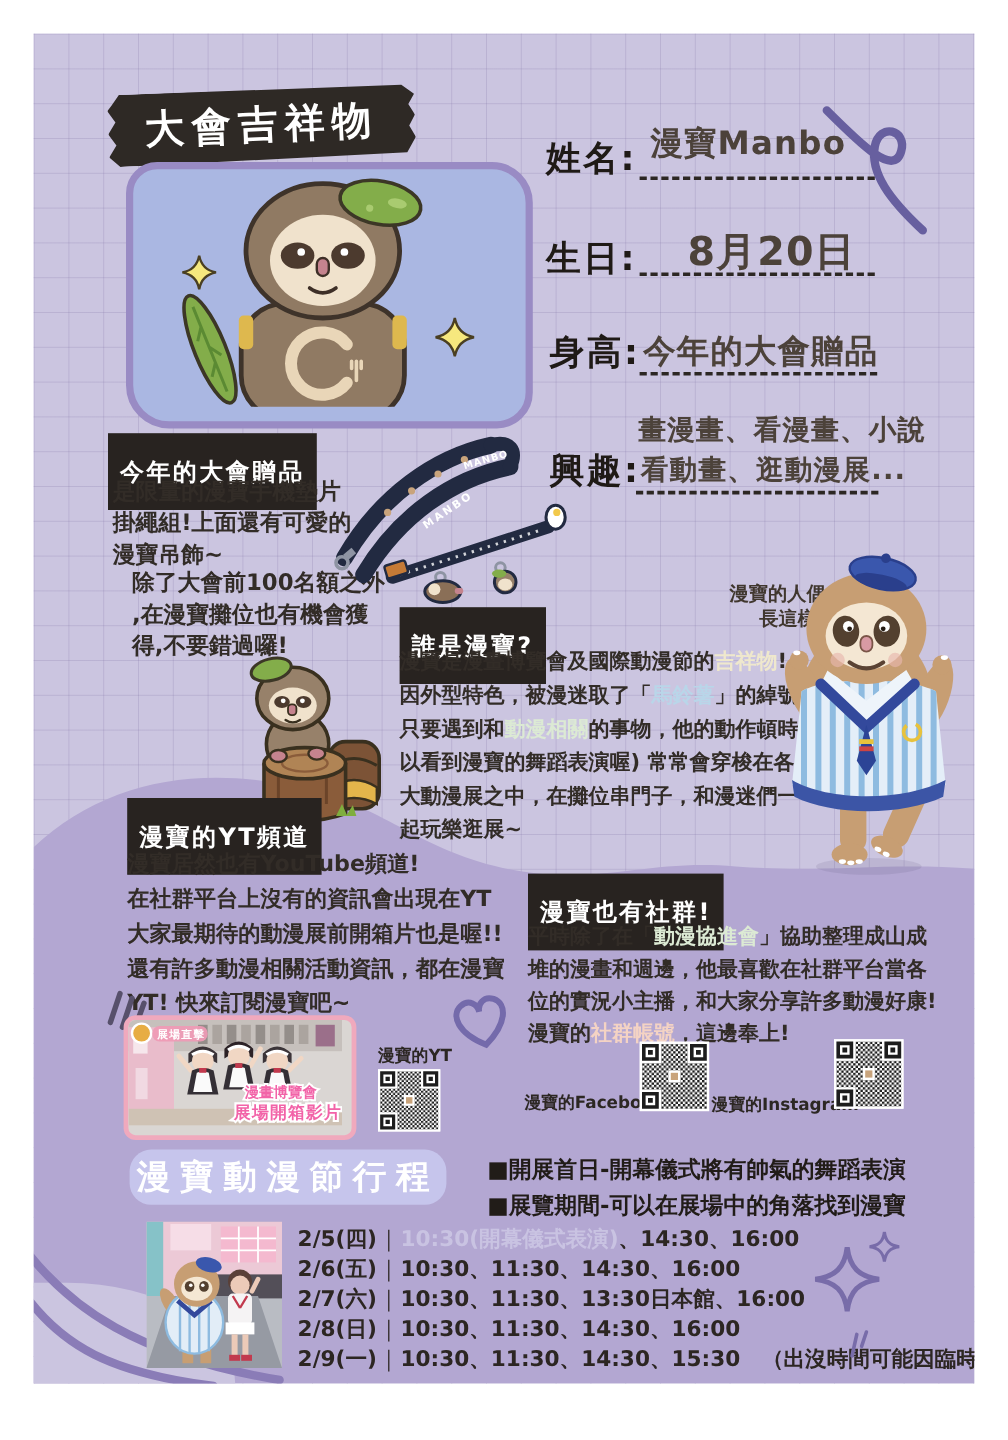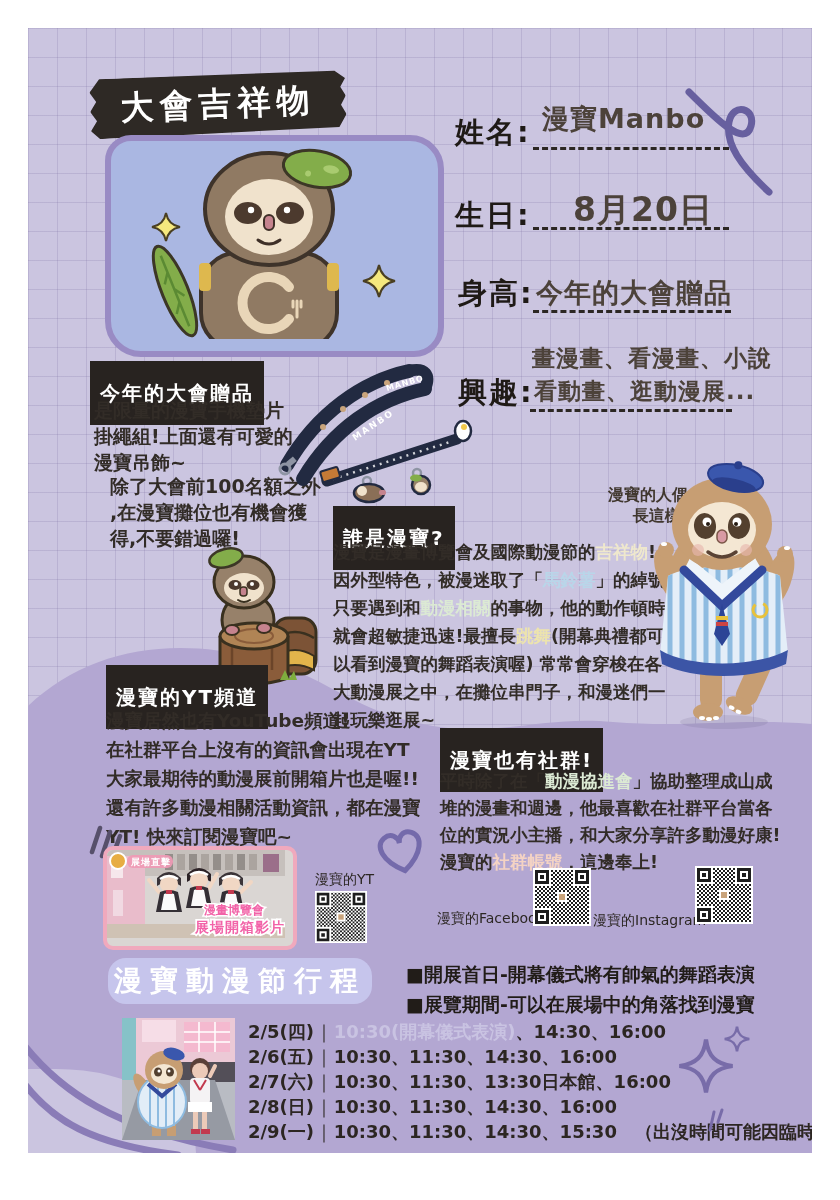--- a/index.html
+++ b/index.html
@@ -39,21 +39,21 @@
     overflow:hidden;
   }
   .hl-cream{color:#efe8cd}.hl-blue{color:#b9d6e9}.hl-green{color:#dcead4}
   .hl-yellow{color:#ede4ad}.hl-pink{color:#f4d3c4}.hl-lav{color:#c9c3e2}
   .caption{position:absolute;color:#40372e;font-weight:800;text-align:right}
   .thumb{
     position:absolute;left:75px;top:818px;width:186px;height:96px;
     border:4px solid #f0a9bd;border-radius:10px;background:#dad6d3;overflow:hidden;
   }
   .qr{position:absolute;background:#fff}
-  .qr-label{position:absolute;color:#2c2723;font-weight:400;font-size:14px;white-space:nowrap}
+  .qr-label{position:absolute;color:#2c2723;font-weight:700;font-size:14px;white-space:nowrap}
   .sched-banner{
     position:absolute;left:80px;top:930px;width:264px;height:46px;
     background:#c6c5ec;border-radius:18px;color:#fff;font-weight:800;
     font-size:28px;letter-spacing:8px;text-align:center;line-height:46px;
   }
   .bullet{position:absolute;left:378px;color:#211c18;font-weight:700;font-size:19px;white-space:nowrap}
   .srow{position:absolute;left:220px;color:#2c2622;font-weight:800;font-size:18px;white-space:nowrap}
   .srow .sep{margin:0 1px;font-weight:400}
   .corner-light{
     position:absolute;left:0;bottom:0;width:168px;height:84px;
@@ -174,21 +174,20 @@
       <ellipse cy="2" rx="6" ry="5" fill="#f0e2cc"></ellipse>
         <ellipse cx="-5" cy="-7" rx="6" ry="3.5" fill="#83ad4a"></ellipse>
     </g>
   </svg>
 
   <div class="banner" style="left:305px;top:478px;font-size:20px">誰是漫寶?</div>
   <div class="body-text" style="left:305px;top:510px;font-size:17.5px;line-height:28px">
     <div><span>漫寶是漫畫博覽會及國際動漫節的</span><span class="hl-cream">吉祥物</span><span>!</span></div>
     <div><span>因外型特色，被漫迷取了「</span><span class="hl-blue">馬鈴薯</span><span>」的綽號~</span></div>
     <div><span>只要遇到和</span><span class="hl-green">動漫相關</span><span>的事物，他的動作頓時</span></div>
-    <div><span>就會超敏捷迅速!最擅長</span><span class="hl-yellow">跳舞</span><span>(開幕典禮都可</span></div>
     <div>以看到漫寶的舞蹈表演喔) 常常會穿梭在各</div>
     <div>大動漫展之中，在攤位串門子，和漫迷們一</div>
     <div>起玩樂逛展~</div>
   </div>
 
   <div class="caption pre" style="left:545px;top:456px;width:115px;font-size:16px;line-height:21px">漫寶的人偶
 長這樣!</div>
   <svg class="abs" style="left:610px;top:430px" width="172" height="272" viewBox="0 0 172 272">
     <ellipse cx="86" cy="264" rx="44" ry="7" fill="rgba(60,45,90,0.10)"></ellipse>
     <rect x="62" y="196" width="22" height="56" rx="10" fill="#c79e73"></rect>

